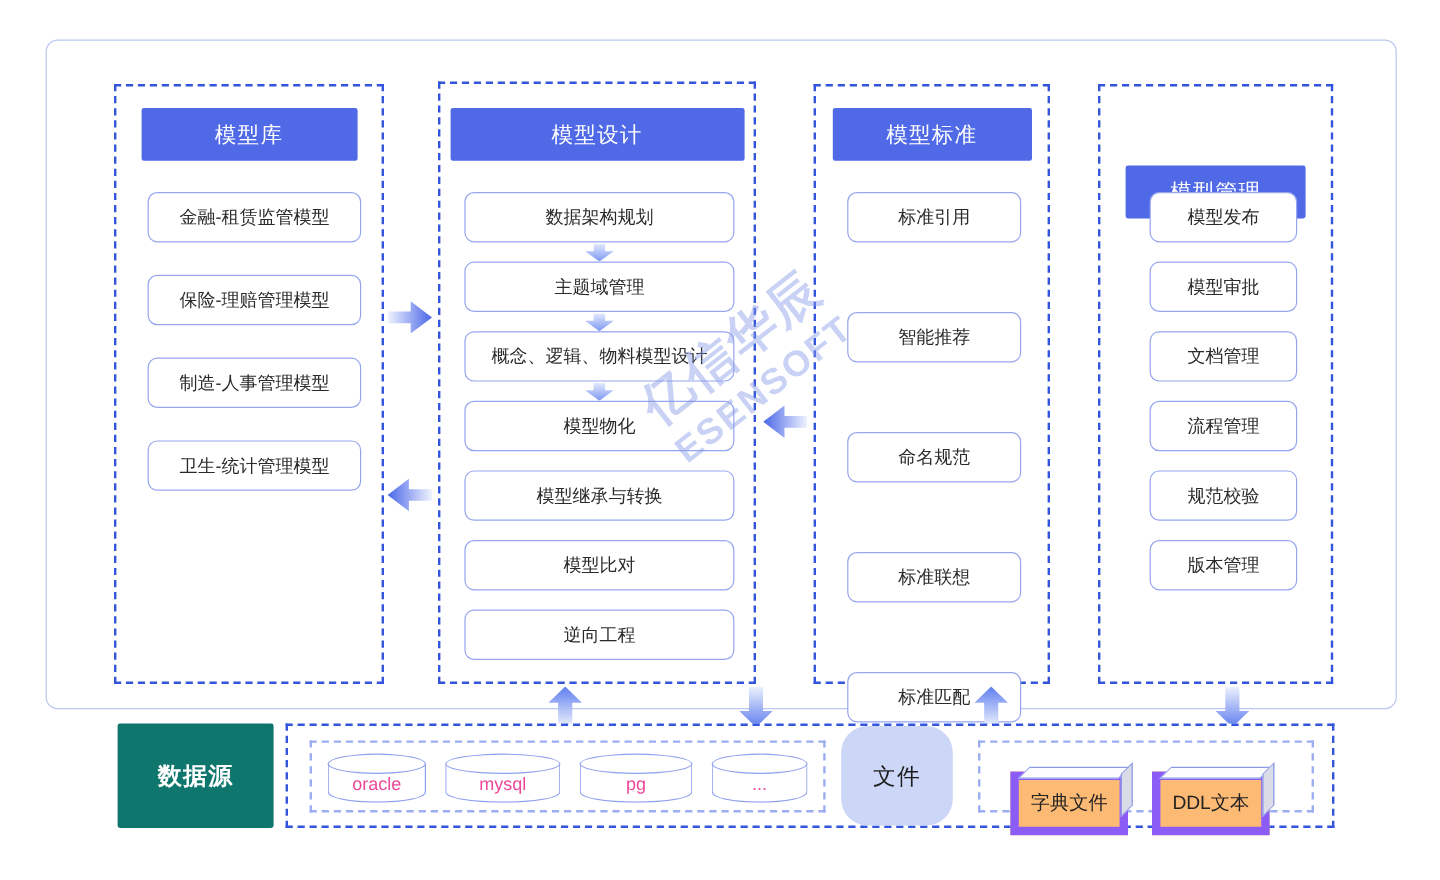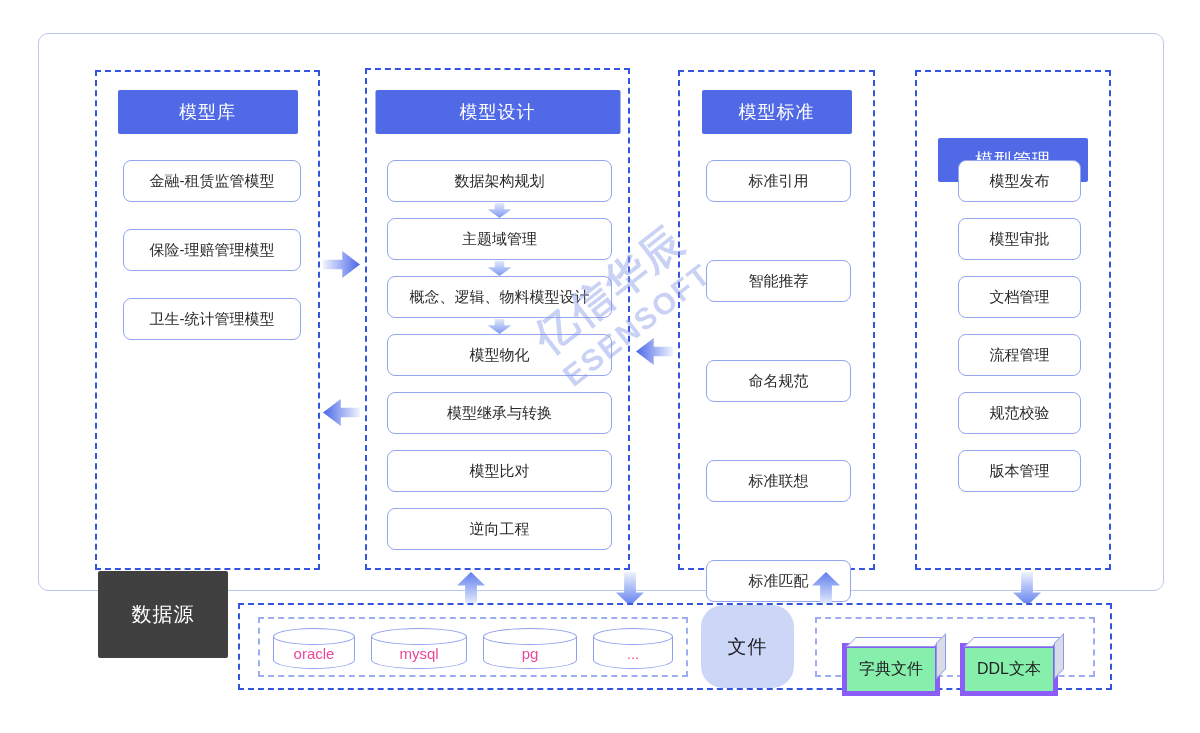--- a/index.html
+++ b/index.html
@@ -13,21 +13,21 @@
   #col1{left:95px;top:70px;width:225px;height:500px;}
   #col2{left:365px;top:68px;width:265px;height:502px;}
   #col3{left:678px;top:70px;width:197px;height:500px;}
   #col4{left:915px;top:70px;width:196px;height:500px;}
 
   .hdr{position:absolute;top:18px;left:50%;transform:translateX(-50%);height:44px;
     background:#5069e6;color:#fff;font-size:18px;font-weight:500;letter-spacing:1px;
     display:flex;align-items:center;justify-content:center;border-radius:2px;}
   #col1 .hdr{width:180px;}
   #col2 .hdr{width:245px;top:20px;}
-  #col3 .hdr{width:150px;}
+  #col3 .hdr{width:166px;}
   #col4 .hdr{width:150px;margin-top:48px;}
 
   .items{position:absolute;display:flex;flex-direction:column;}
   #col1 .items{left:26px;width:178px;top:88px;gap:27px;}
   #col2 .items{left:20px;width:225px;top:90px;gap:16px;}
   #col3 .items{left:26px;width:145px;top:88px;gap:58px;}
   #col4 .items{left:41px;width:123px;top:88px;gap:16px;}
 
   .item{height:42px;box-sizing:border-box;background:#fff;border:1px solid #96a5ef;
     border-radius:8px;display:flex;align-items:center;justify-content:center;
@@ -52,23 +52,23 @@
   
   .v-arrow{position:absolute;width:28px;height:34px;top:572px;}
   .v-up{background:linear-gradient(180deg,#5f7eee 0%,#eef2fd 100%);
     clip-path:polygon(50% 0,100% 40%,71% 40%,71% 100%,29% 100%,29% 40%,0 40%);}
   .v-down{background:linear-gradient(180deg,#eef2fd 0%,#5f7eee 100%);
     clip-path:polygon(29% 0,71% 0,71% 60%,100% 60%,50% 100%,0 60%,29% 60%);}
   #arrow-up-design{left:457px;} #arrow-down-db{left:616px;}
   #arrow-up-standard{left:812px;} #arrow-down-file{left:1013px;}
 
   
-  .datasource{position:absolute;left:98px;top:571px;width:130px;height:87px;
-    background:#404040;color:#fff;font-size:20px;letter-spacing:1px;border-radius:2px;
-    display:flex;align-items:center;justify-content:center;}
+  .datasource{position:absolute;left:98px;top:603px;width:130px;height:87px;
+    background:#0f766e;color:#fff;font-size:20px;letter-spacing:1px;border-radius:2px;
+    display:flex;align-items:center;justify-content:center;font-weight:bold;}
   .bottom-dashed{position:absolute;left:238px;top:603px;width:874px;height:87px;
     border:2px dashed #3355dd;box-sizing:border-box;background:#fff;}
   .inner-dashed{position:absolute;border:2px dashed #9cadf2;box-sizing:border-box;background:#fff;}
   #db-group{left:258px;top:617px;width:430px;height:60px;
     display:flex;align-items:center;justify-content:center;gap:16px;}
   #file-group{left:815px;top:617px;width:280px;height:60px;}
 
   .cyl{position:relative;height:32px;margin-top:12px;background:#fff;
     border:1px solid #8fa0ee;border-top:none;
     border-radius:0 0 50% 50% / 0 0 9px 9px;
@@ -76,22 +76,22 @@
     font-size:15px;color:#ec4899;box-sizing:border-box;}
   .cyl::before{content:"";position:absolute;left:-1px;right:-1px;top:-9px;height:17px;
     background:#fff;border:1px solid #8fa0ee;border-radius:50%;box-sizing:border-box;}
   .cyl span{position:relative;z-index:2;padding-top:2px;}
   .cyl-oracle{width:82px;} .cyl-mysql{width:96px;} .cyl-pg{width:94px;} .cyl-dots{width:80px;}
 
   .file-box{position:absolute;left:701px;top:605px;width:93px;height:83px;
     background:#ccd6f6;color:#1c1c1c;font-size:19px;letter-spacing:1px;
     display:flex;align-items:center;justify-content:center;border-radius:22px;}
 
-  .box3d{position:absolute;top:24px;width:98px;height:53px;background:#86efac;
-    border:5px solid #8b5cf6;box-sizing:border-box;
+  .box3d{position:absolute;top:24px;width:98px;height:53px;background:#fdba74;
+    border:7px solid #8b5cf6;box-sizing:border-box;
     display:flex;align-items:center;justify-content:center;font-size:16px;color:#222;}
   .box3d::before{content:"";position:absolute;left:-1px;top:-11px;width:100%;height:10px;
     background:#fdfdff;border:1px solid #8b99e8;box-sizing:border-box;
     transform:skewX(-45deg);transform-origin:0 100%;}
   .box3d::after{content:"";position:absolute;right:-11px;top:-5px;width:10px;height:36px;
     background:#d9dbe6;border:1px solid #8b99e8;box-sizing:border-box;
     transform:skewY(-45deg);transform-origin:0 0;}
   #box3d-dict{left:25px;} #box3d-ddl{left:143px;}
 
   .watermark{position:absolute;left:500px;top:258px;width:240px;z-index:9;
@@ -105,20 +105,21 @@
 
 <div class="canvas">
 
   <div class="main-panel"></div>
 
   <div class="col" id="col1">
     <div class="hdr">模型库</div>
     <div class="items">
       <div class="item">金融-租赁监管模型</div>
       <div class="item">保险-理赔管理模型</div>
+      <div class="item">制造-人事管理模型</div>
       <div class="item">卫生-统计管理模型</div>
     </div>
   </div>
 
   <div class="col" id="col2">
     <div class="hdr">模型设计</div>
     <div class="items">
       <div class="item">数据架构规划</div>
       <div class="item">主题域管理</div>
       <div class="item">概念、逻辑、物料模型设计</div>

